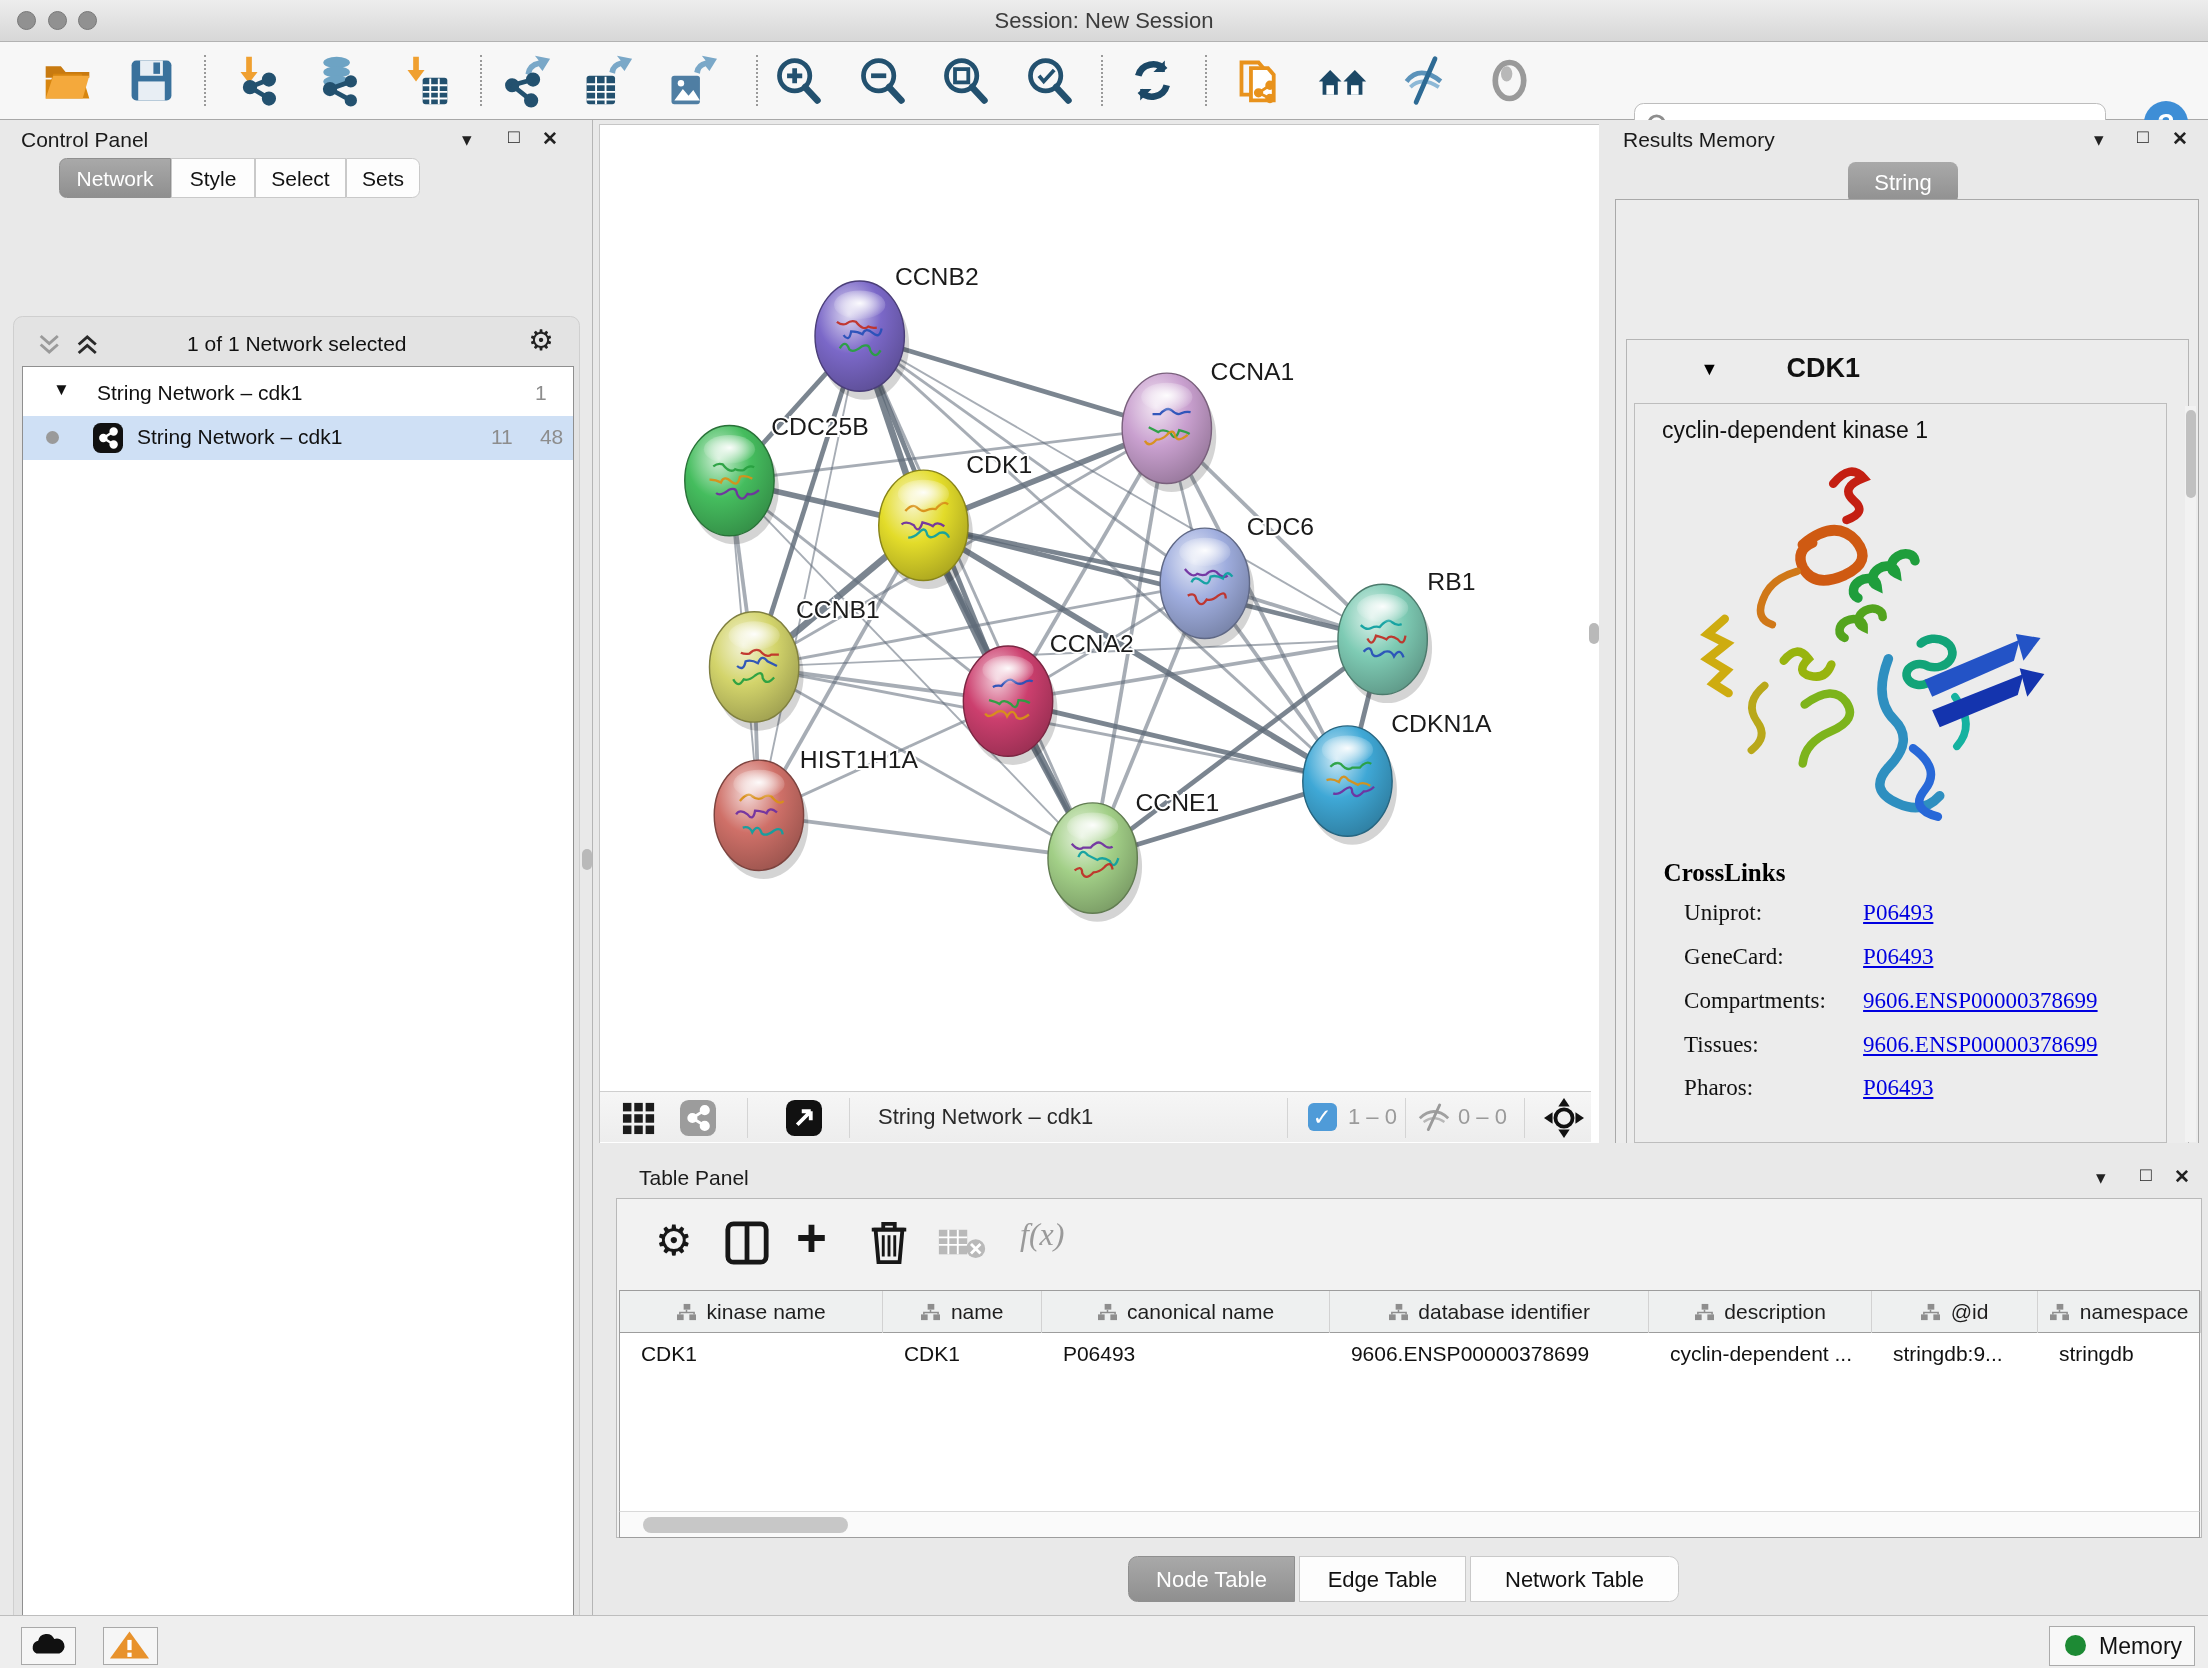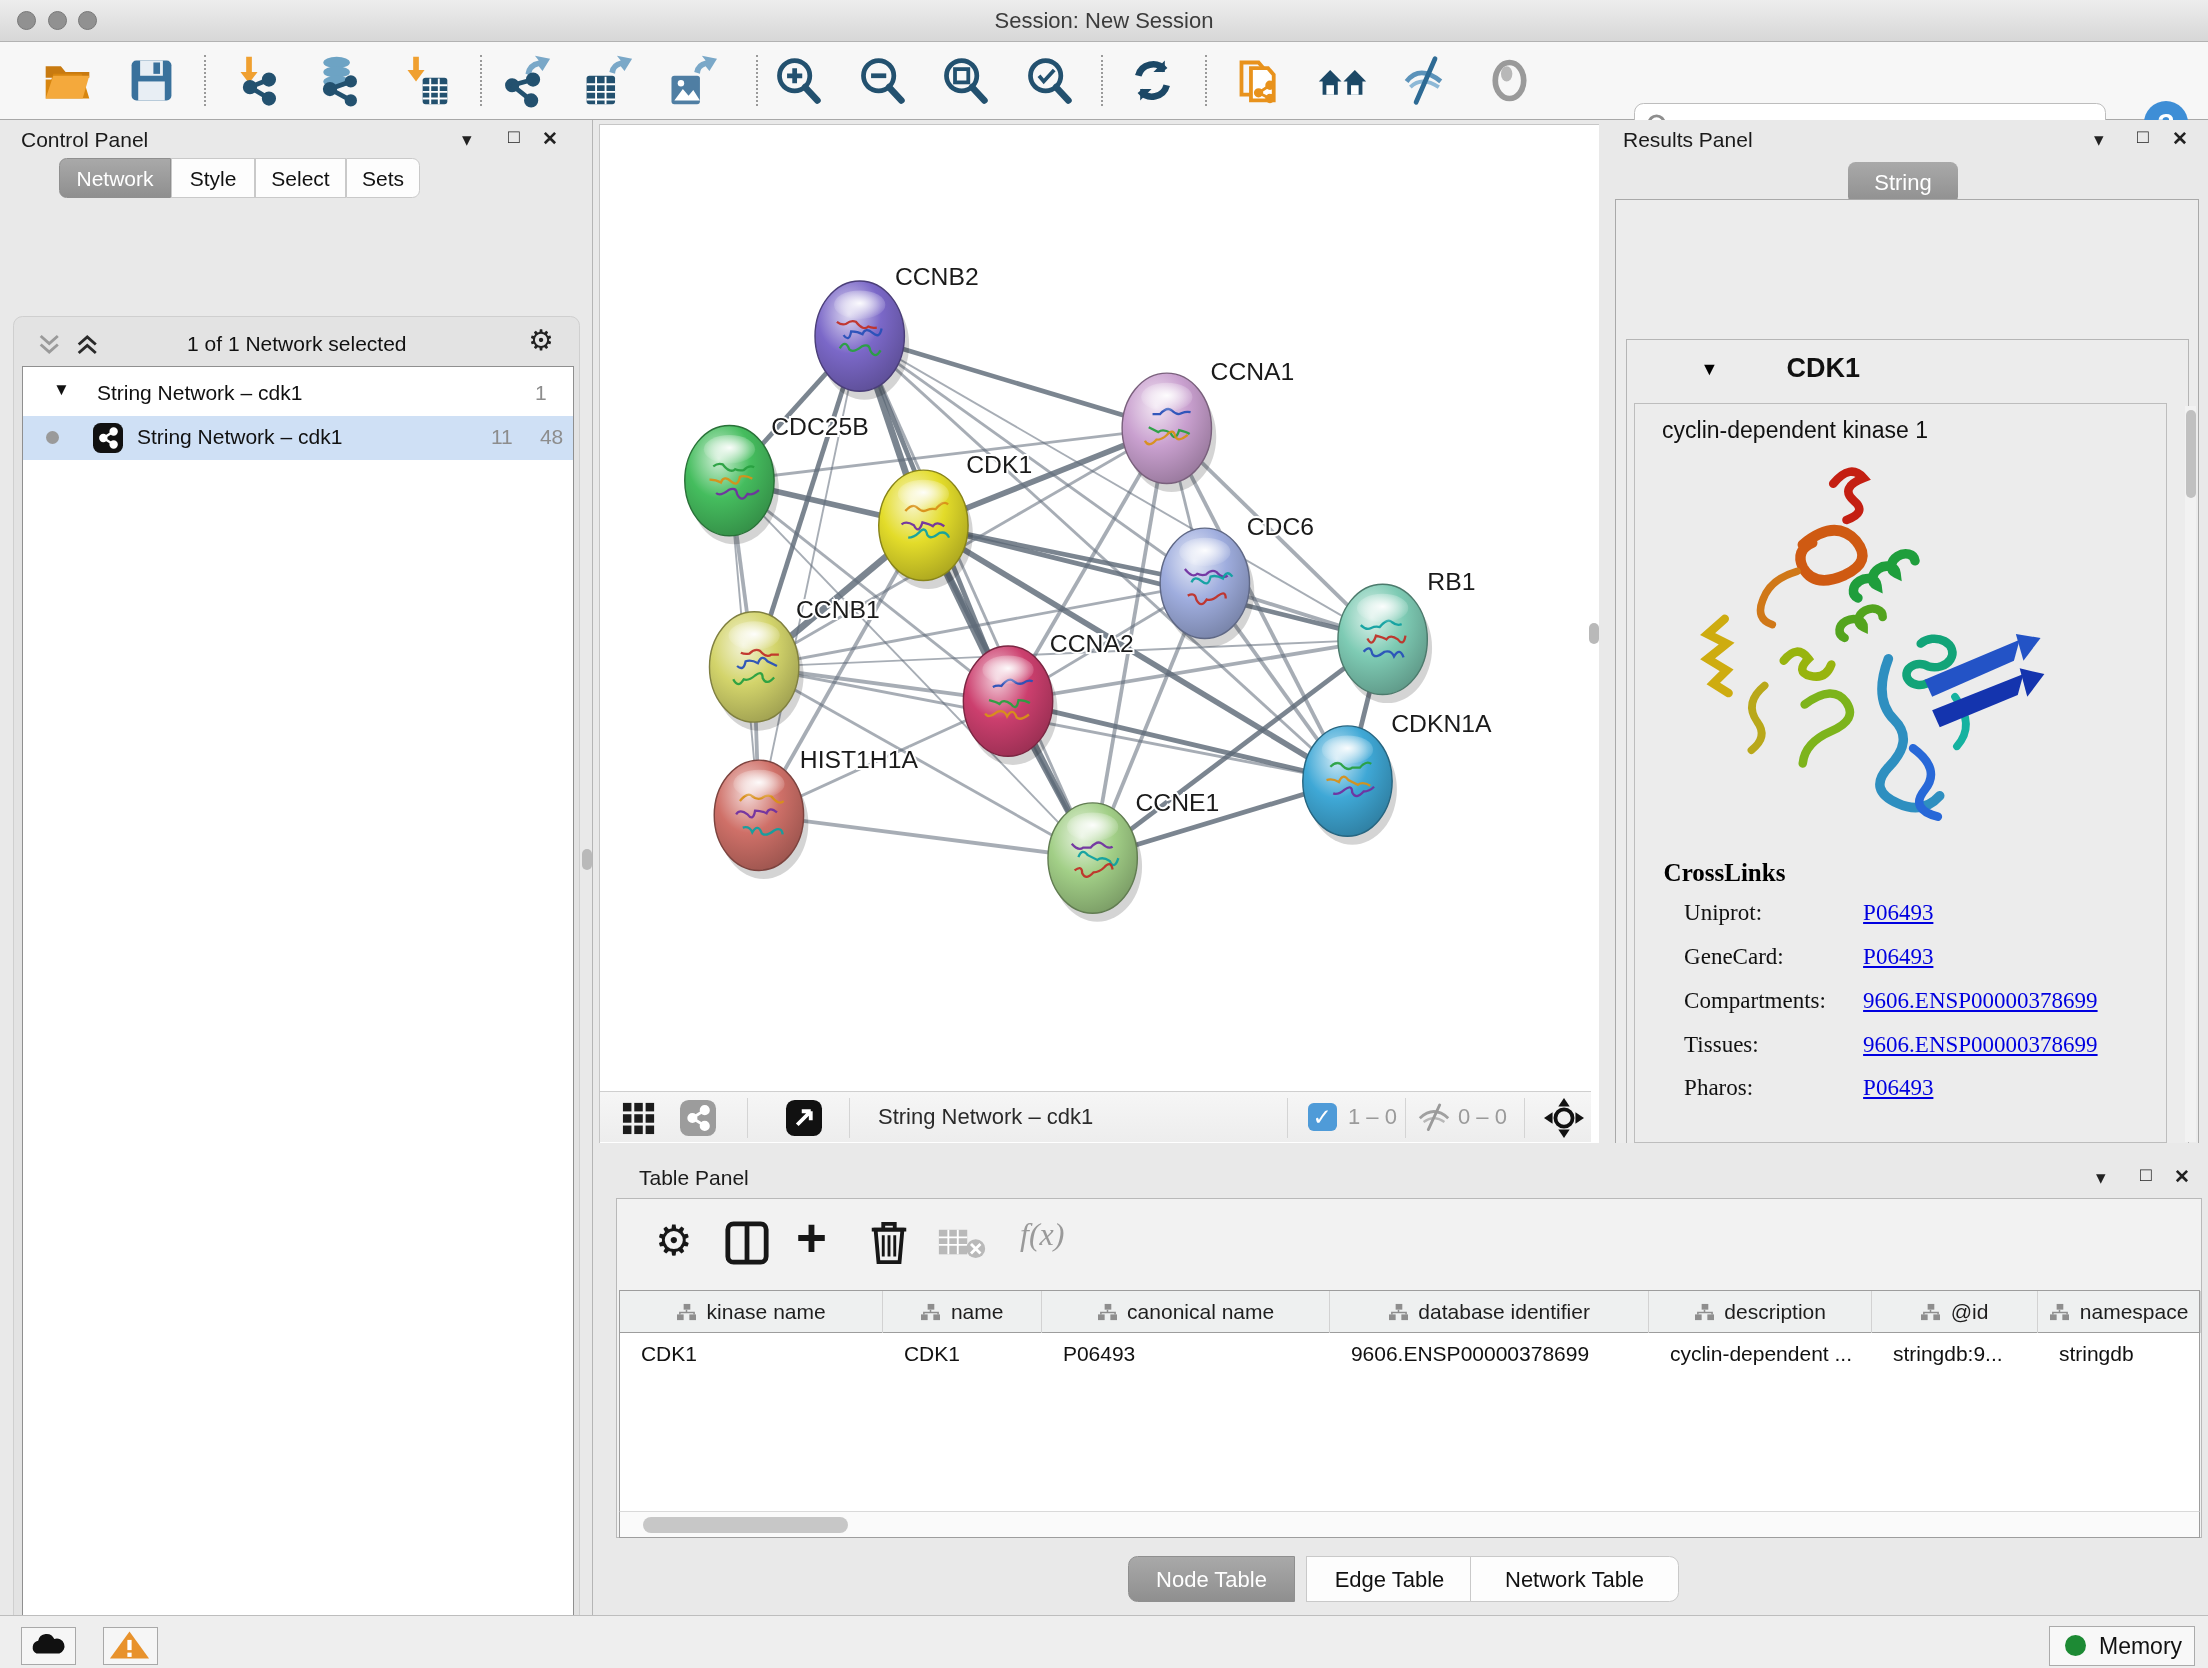--- a/index.html
+++ b/index.html
@@ -605,21 +605,21 @@
         </g>
       </svg>
   </div>
 </div>
 
 <div class="abs splitter-dot" style="left:582px;top:849px;width:9.5px;height:21px"></div>
 <div class="abs splitter-dot" style="left:1589px;top:623px;width:9.5px;height:21px"></div>
 <div class="abs splitter-dot" style="left:1394px;top:1147px;width:21px;height:9.5px"></div>
 
 <div class="abs results-panel">
-  <div class="abs panel-head-text" style="left:24px;top:7.6px">Results Panel</div>
+  <div class="abs panel-head-text" style="left:24px;top:7.6px">Results Memory</div>
   <div class="abs panel-ctl" style="left:495px;top:7.6px">▾</div>
   <div class="abs panel-ctl" style="left:538px;top:5.7px">□</div>
   <div class="abs panel-ctl" style="left:573px;top:6.7px;font-weight:bold">✕</div>
   <div class="abs rp-tab">String</div>
 
   <div class="abs rp-box">
 
     <div class="abs rp-section">
       <span class="abs" style="left:74px;top:19px;font-size:18px">▼</span>
       <span class="abs gene-name" style="left:160px;top:13.3px">CDK1</span>
@@ -795,21 +795,21 @@
           </div>
         </div>
     </div>
     <div class="abs tp-hscroll">
       <div class="abs tp-thumb"></div>
     </div>
   </div>
 
   <div id="bottom-tabs">
       <div class="abs bt-tab tab-sel" style="left: 529px; top: 413px; width: 167px; height: 46px; line-height: 46px; border-radius: 9.5px 0px 0px 9.5px;">Node Table</div>
-      <div class="abs bt-tab" style="left: 700px; top: 413px; width: 167px; height: 46px; line-height: 46px; border-radius: 0px; margin-left: 7px;">Edge Table</div>
+      <div class="abs bt-tab" style="left: 700px; top: 413px; width: 167px; height: 46px; line-height: 46px; border-radius: 0px;">Edge Table</div>
       <div class="abs bt-tab" style="left: 871px; top: 413px; width: 209px; height: 46px; line-height: 46px; border-radius: 0px 9.5px 9.5px 0px;">Network Table</div>
     </div>
 </div>
 
 <div class="abs status-bar">
   <div class="abs sb-btn" style="left:21px">
     <svg viewBox="0 0 58 40" style="width:51px;height:34px">
         <path d="M16 30a8 8 0 0 1 2-15 10 10 0 0 1 19-2 7 7 0 0 1 6 17z" fill="#111"></path>
       </svg>
   </div>

